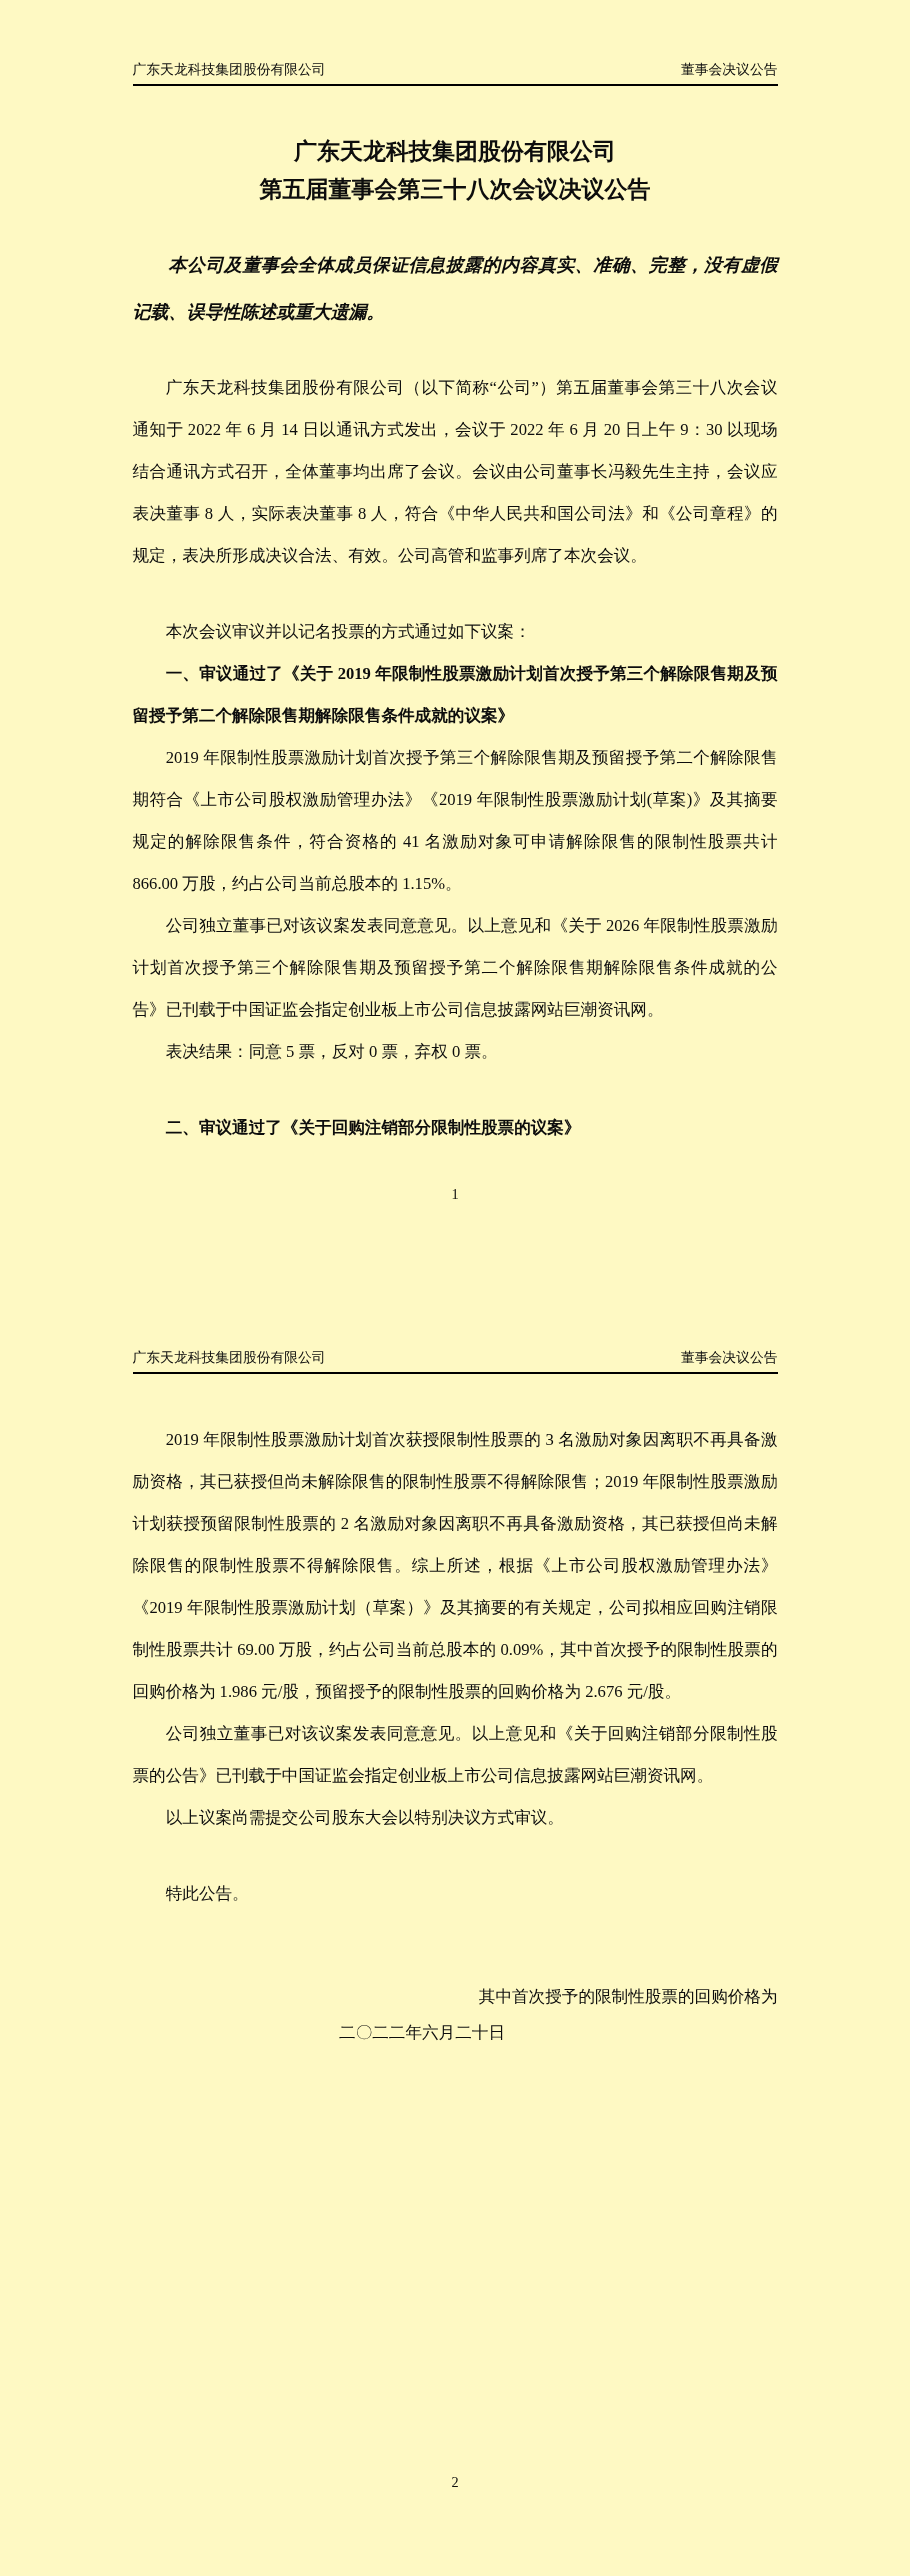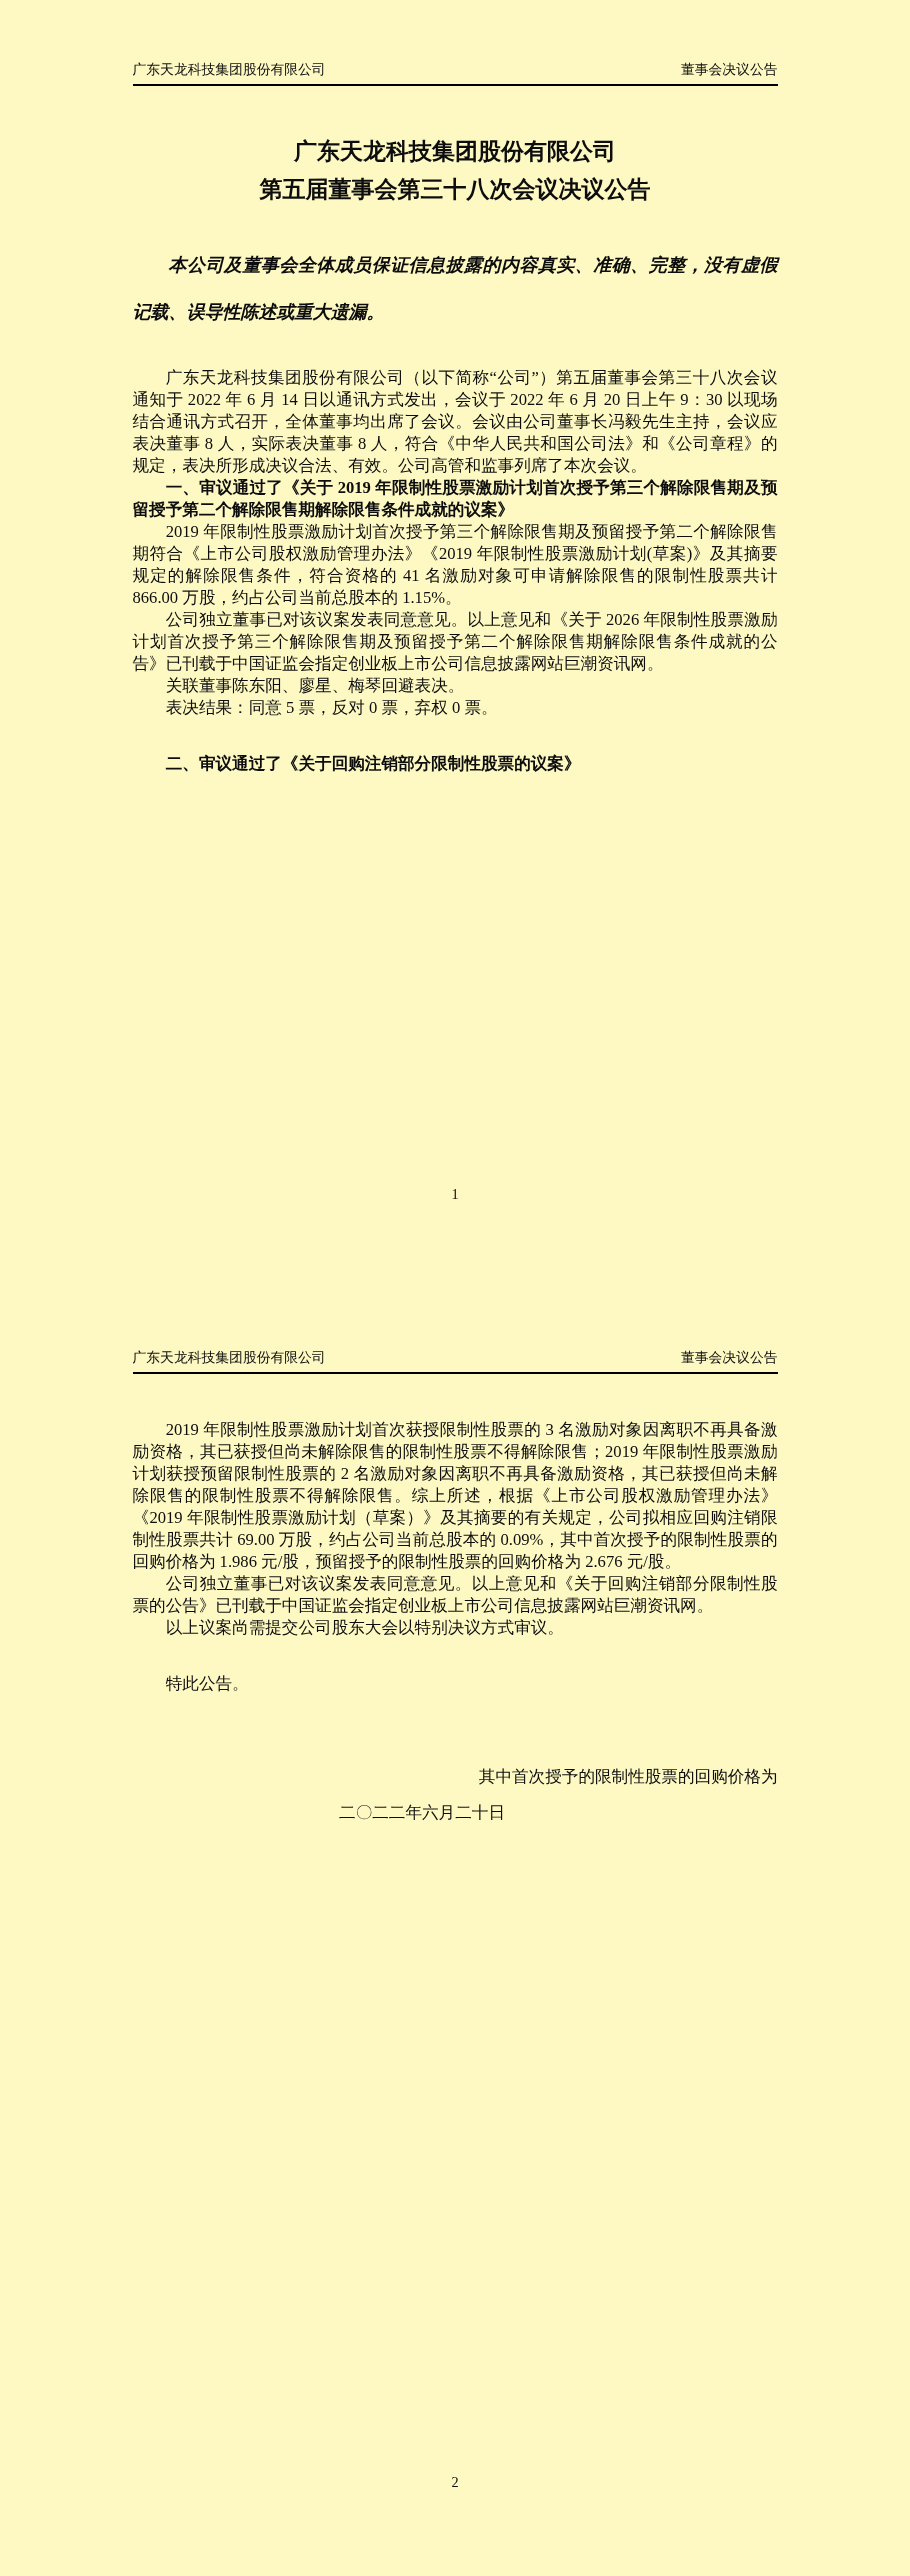--- a/index.html
+++ b/index.html
@@ -60,21 +60,21 @@
     font-weight: bold;
     font-style: italic;
     line-height: 47px;
     text-indent: 2em;
     text-align: justify;
   }
   
   .content {
     margin-top: 31px;
     font-size: 16.6px;
-    line-height: 22px;
+    line-height: 42px;
   }
   .content-p2 {
     margin-top: 45px;
   }
   .para {
     margin: 0;
     text-indent: 2em;
     text-align: justify;
   }
   .para.heading {
@@ -121,24 +121,24 @@
 
     <div class="doc-title">
       <div>广东天龙科技集团股份有限公司</div>
       <div>第五届董事会第三十八次会议决议公告</div>
     </div>
 
     <div class="statement">本公司及董事会全体成员保证信息披露的内容真实、准确、完整，没有虚假记载、误导性陈述或重大遗漏。</div>
 
     <div class="content">
         <div class="para body">广东天龙科技集团股份有限公司（以下简称“公司”）第五届董事会第三十八次会议通知于 2022 年 6 月 14 日以通讯方式发出，会议于 2022 年 6 月 20 日上午 9：30 以现场结合通讯方式召开，全体董事均出席了会议。会议由公司董事长冯毅先生主持，会议应表决董事 8 人，实际表决董事 8 人，符合《中华人民共和国公司法》和《公司章程》的规定，表决所形成决议合法、有效。公司高管和监事列席了本次会议。</div>
+        <div class="para body gap-before">本次会议审议并以记名投票的方式通过如下议案：</div>
         <div class="para heading">一、审议通过了《关于 2019 年限制性股票激励计划首次授予第三个解除限售期及预留授予第二个解除限售期解除限售条件成就的议案》</div>
         <div class="para body">2019 年限制性股票激励计划首次授予第三个解除限售期及预留授予第二个解除限售期符合《上市公司股权激励管理办法》《2019 年限制性股票激励计划(草案)》及其摘要规定的解除限售条件，符合资格的 41 名激励对象可申请解除限售的限制性股票共计 866.00 万股，约占公司当前总股本的 1.15%。</div>
         <div class="para body">公司独立董事已对该议案发表同意意见。以上意见和《关于 2026 年限制性股票激励计划首次授予第三个解除限售期及预留授予第二个解除限售期解除限售条件成就的公告》已刊载于中国证监会指定创业板上市公司信息披露网站巨潮资讯网。</div>
-        <div class="para body">关联董事陈东阳、廖星、梅琴回避表决。</div>
         <div class="para body">表决结果：同意 5 票，反对 0 票，弃权 0 票。</div>
         <div class="para heading gap-before">二、审议通过了《关于回购注销部分限制性股票的议案》</div>
       </div>
   </div>
 
   <div class="page-number">1</div>
 </div>
 
 <div class="page">
   <div class="page-inner">

